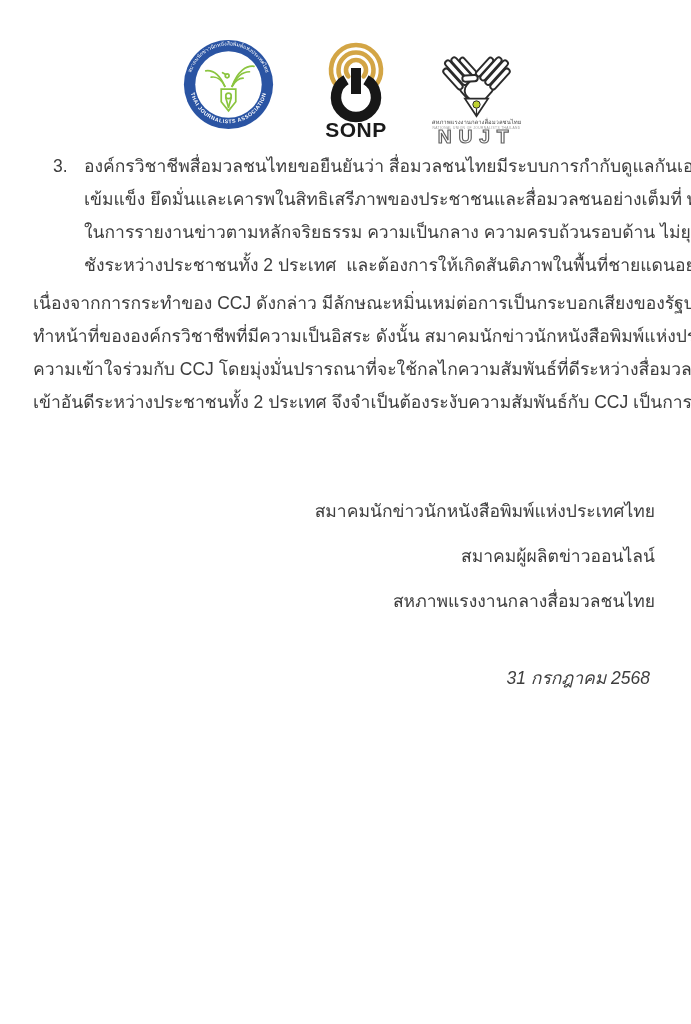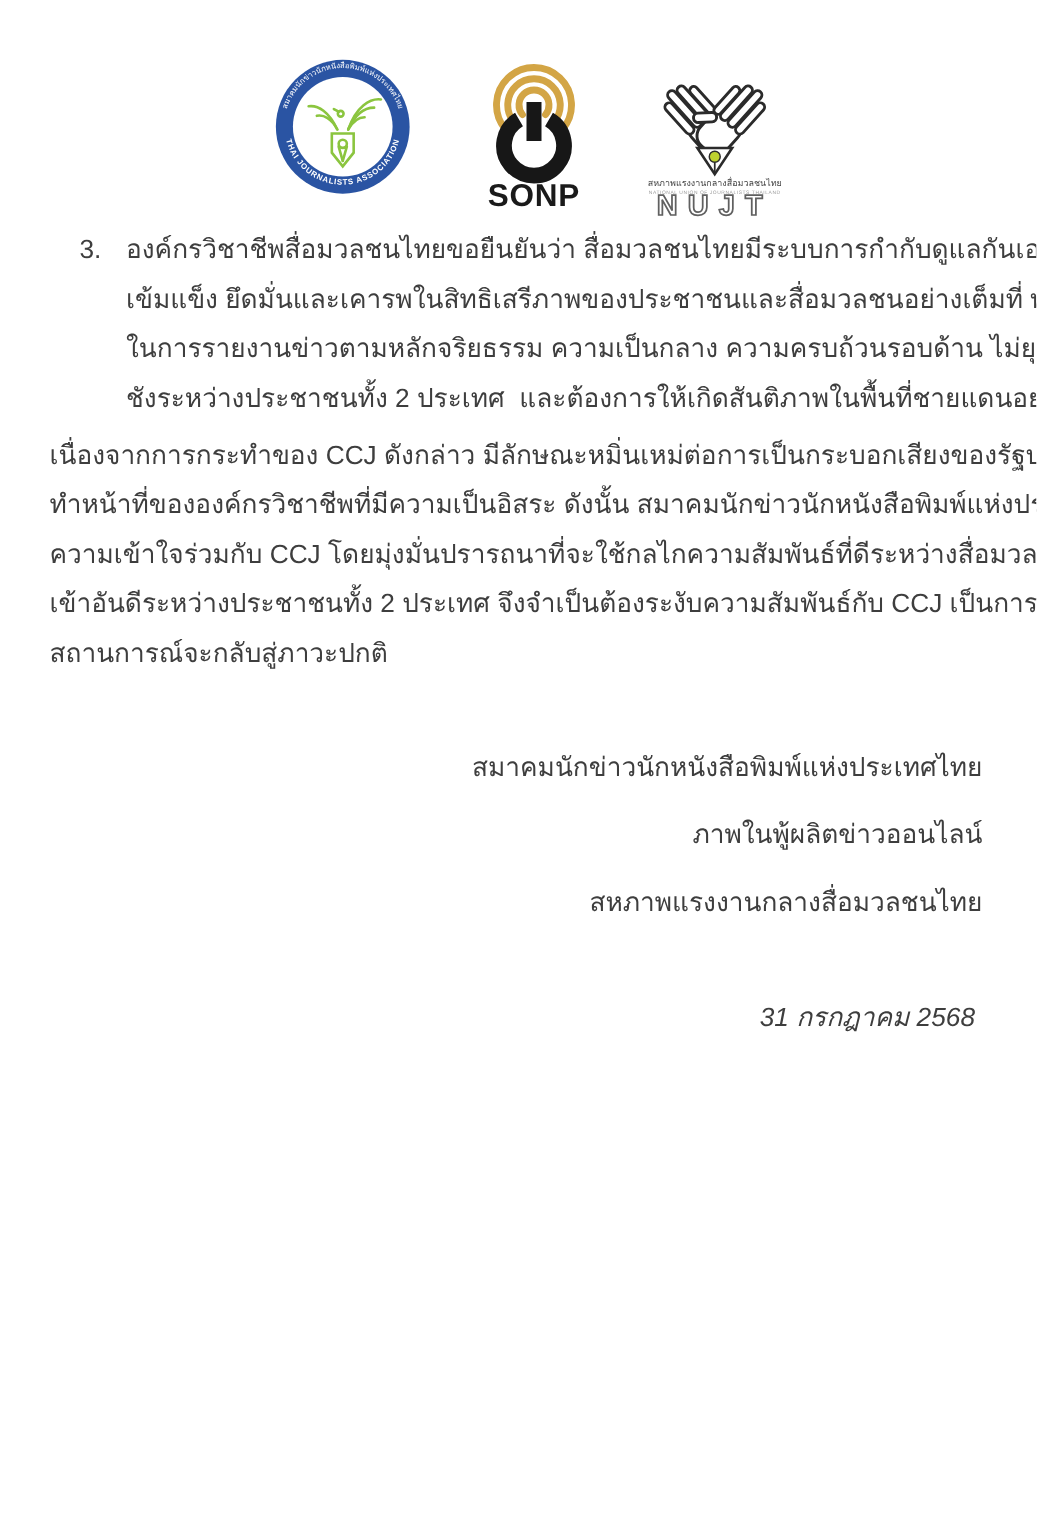--- a/index.html
+++ b/index.html
@@ -118,24 +118,23 @@
       <div class="tline">ในการรายงานข่าวตามหลักจริยธรรม ความเป็นกลาง ความครบถ้วนรอบด้าน ไม่ยุยงให้เกิดความเกลียด</div>
       <div class="tline">ชังระหว่างประชาชนทั้ง 2 ประเทศ  และต้องการให้เกิดสันติภาพในพื้นที่ชายแดนอย่างแท้จริงและยั่งยืน</div>
     </div>
   </div>
 
   <div class="closing">
     <div class="tline">เนื่องจากการกระทำของ CCJ ดังกล่าว มีลักษณะหมิ่นเหม่ต่อการเป็นกระบอกเสียงของรัฐบาลกัมพูชามากกว่าการ</div>
     <div class="tline">ทำหน้าที่ขององค์กรวิชาชีพที่มีความเป็นอิสระ ดังนั้น สมาคมนักข่าวนักหนังสือพิมพ์แห่งประเทศไทย ซึ่งมีบันทึก</div>
     <div class="tline">ความเข้าใจร่วมกับ CCJ โดยมุ่งมั่นปรารถนาที่จะใช้กลไกความสัมพันธ์ที่ดีระหว่างสื่อมวลชนในการเสริมสร้างความ</div>
     <div class="tline">เข้าอันดีระหว่างประชาชนทั้ง 2 ประเทศ จึงจำเป็นต้องระงับความสัมพันธ์กับ CCJ เป็นการชั่วคราว จนกว่า</div>
-    <div class="tline">สถานการณ์จะกลับสู่ภาวะปกติ</div>
   </div>
 
   <div class="signatures">
     <div class="sig">สมาคมนักข่าวนักหนังสือพิมพ์แห่งประเทศไทย</div>
-    <div class="sig">ภาพในพู้ผลิตข่าวออนไลน์</div>
+    <div class="sig">สมาคมผู้ผลิตข่าวออนไลน์</div>
     <div class="sig">สหภาพแรงงานกลางสื่อมวลชนไทย</div>
   </div>
 
   <div class="letter-date">31 กรกฎาคม 2568</div>
 
 </div>
 
 </body></html>

